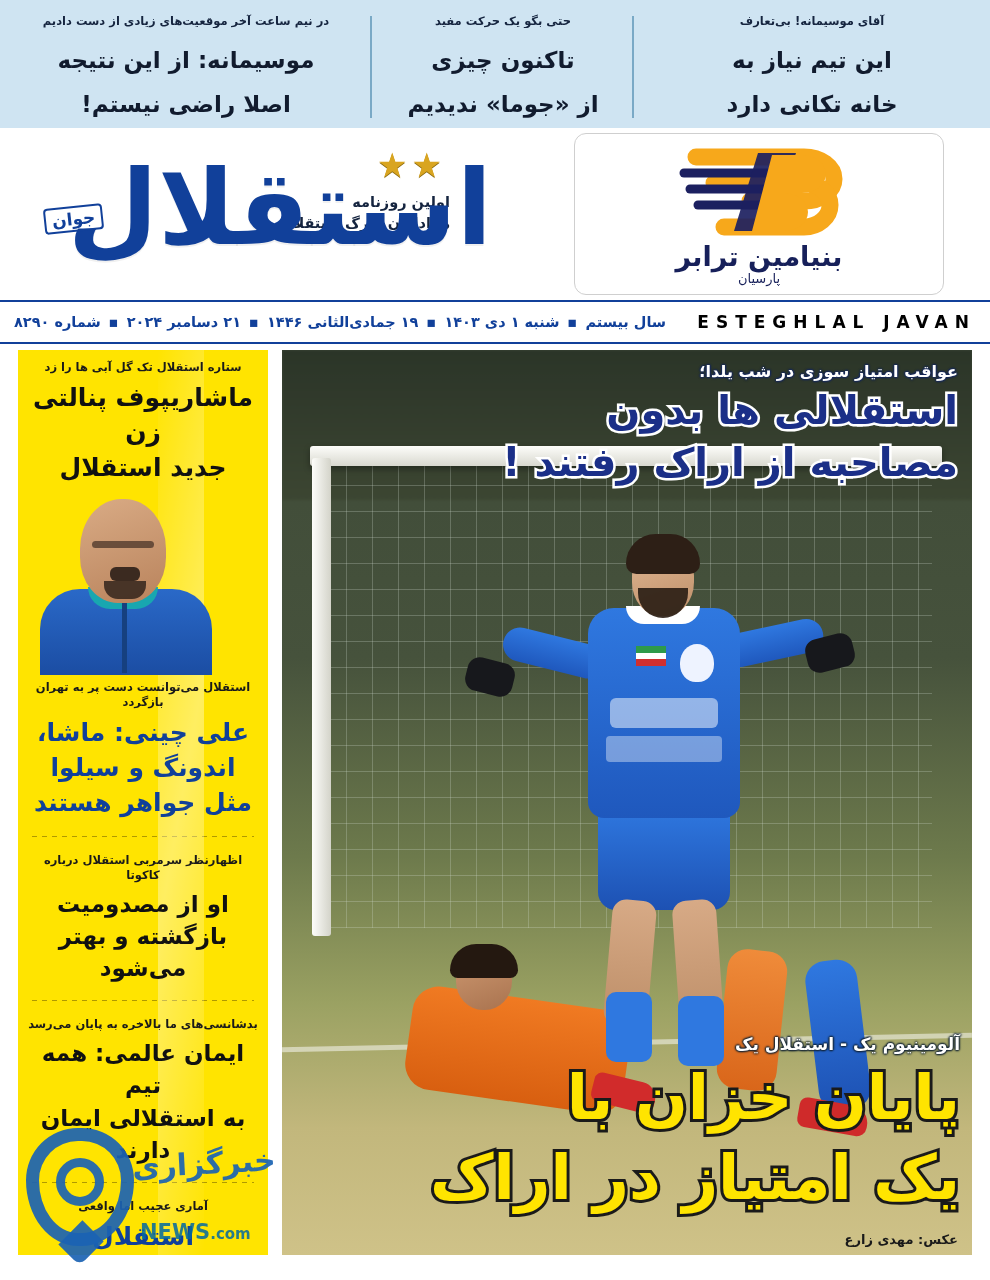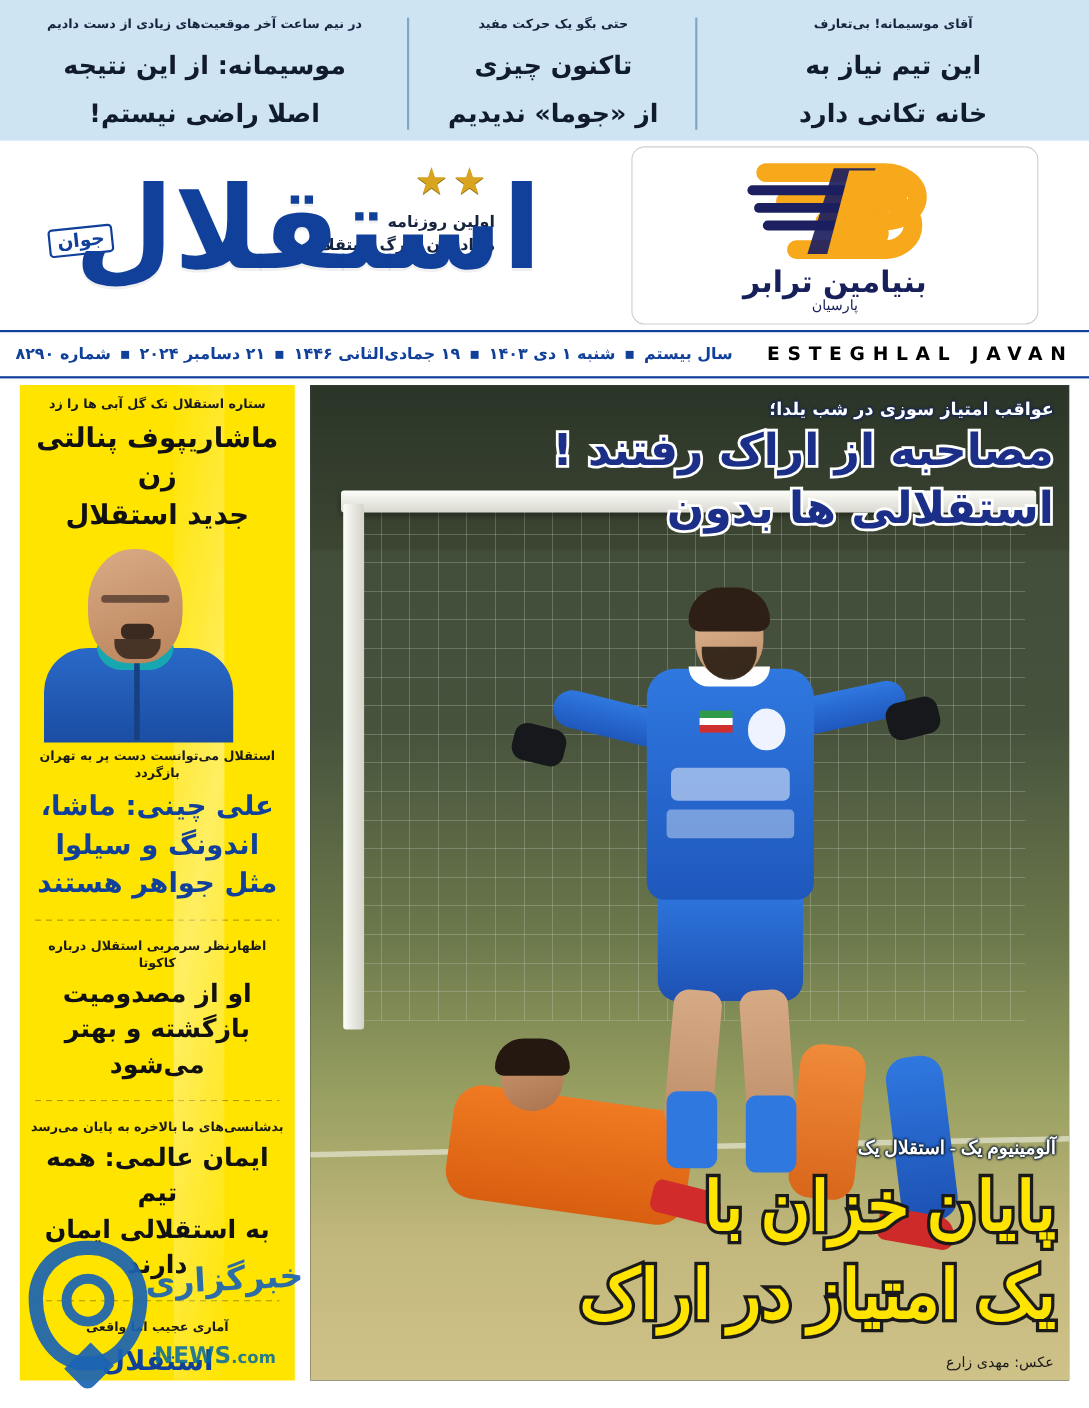--- a/index.html
+++ b/index.html
@@ -248,34 +248,34 @@
     text-shadow:-1px 0 2px #16285c, 1px 0 2px #16285c, 0 1px 2px #16285c, 0 -1px 2px #16285c;
     margin-bottom:3px;
   }
   .pt-line {
     font-size:40px; font-weight:bold; color:#1b2f88; line-height:1.3;
     -webkit-text-stroke:5px #ffffff; paint-order:stroke fill;
     letter-spacing:1px;
   }
 
   
-  .photo-bottom { position:absolute; right:12px; bottom:36px; width:640px; z-index:7; text-align:right;font-family:Liberation Serif, serif; }
+  .photo-bottom { position:absolute; right:12px; bottom:36px; width:640px; z-index:7; text-align:right; }
   .score-strip {
     display:inline-block; font-size:17px; font-weight:bold; color:#ffffff;
     text-shadow:-1px 0 2px #123, 1px 0 2px #123, 0 1px 2px #123, 0 -1px 2px #123;
     margin-bottom:4px;
   }
   .big-head {
     font-size:62px; font-weight:bold; color:#ffe400; line-height:1.3;
     -webkit-text-stroke:6px #1a1a1a; paint-order:stroke fill;
     letter-spacing:1px;
   }
   .photo-credit {
     position:absolute; right:14px; bottom:8px; z-index:8;
-    font-size:13px; font-weight:normal; color:#1a1a1a;margin-left:35px;
+    font-size:13px; font-weight:bold; color:#1a1a1a;margin-left:35px;
   }
 
   
   .watermark {
     position:absolute; left:22px; top:1122px; width:250px; height:128px;
     z-index:30; pointer-events:none;
   }
   .wm-pin {
     position:absolute; left:4px; top:6px; width:108px; height:118px;
   }
@@ -474,22 +474,22 @@
       <div class="p-badge"></div>
       <div class="p-flag"></div>
       <div class="p-collar"></div>
       <div class="p-head"></div>
       <div class="p-hair"></div>
       <div class="p-beard"></div>
     </div>
 
     <div class="photo-top-head">
       <div class="pt-kicker">عواقب امتیاز سوزی در شب یلدا؛</div>
+      <div class="pt-line">استقلالی ها بدون</div>
       <div class="pt-line">مصاحبه از اراک رفتند !</div>
-      <div class="pt-line">استقلالی ها بدون</div>
     </div>
 
     <div class="photo-bottom">
       <div class="score-strip">آلومینیوم یک - استقلال یک</div>
       <div class="big-head">پایان خزان با</div>
       <div class="big-head">یک امتیاز در اراک</div>
     </div>
 
     <div class="photo-credit">عکس: مهدی زارع</div>
 

